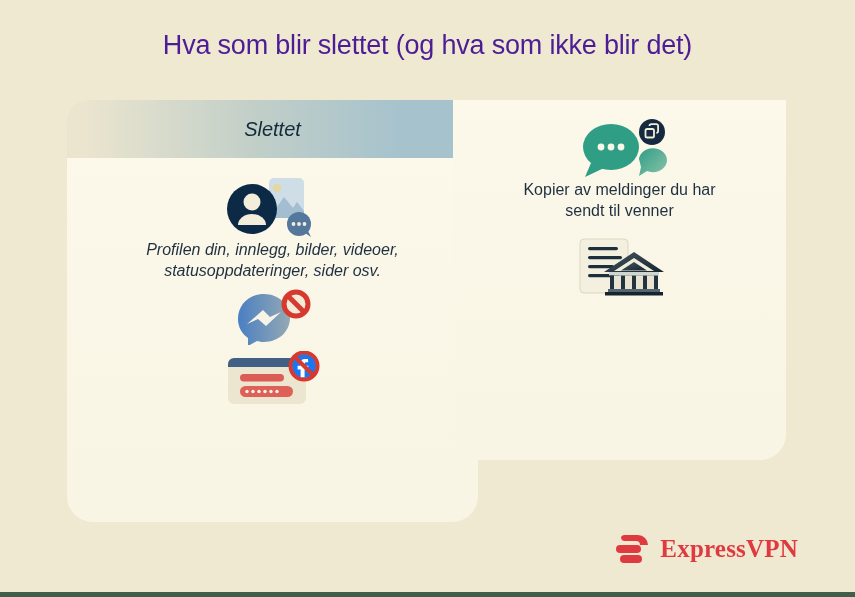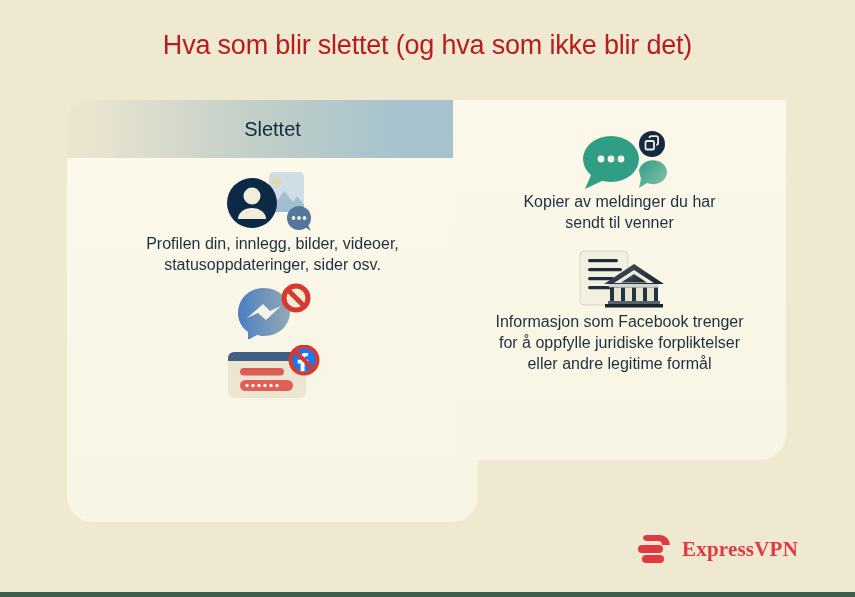--- a/index.html
+++ b/index.html
@@ -7,65 +7,65 @@
     width:855px;height:597px;overflow:hidden;
     background:#f0e9d1;
     font-family:"Liberation Sans","DejaVu Sans",sans-serif;
     position:relative;
   }
   .stage{position:absolute;inset:0;}
   .page-title{
     position:absolute;top:30px;left:0;width:855px;
     text-align:center;
     font-size:27px;font-weight:500;letter-spacing:-0.2px;
-    color:#b91c1c;margin:0;
+    color:#4c1d95;margin:0;
   }
   .card{position:absolute;top:100px;}
-  .card-deleted{left:67px;width:411px;}
+  .card-deleted{left:67px;width:411px;font-style:italic;}
   .card-notdeleted{left:453px;width:333px;}
   .card-header{
     height:58px;display:flex;align-items:center;justify-content:center;
     border-radius:22px 22px 0 0;
     font-size:20px;font-weight:500;color:#122a3a;
   }
   .header-deleted{
     background:linear-gradient(90deg,#ebe5cf 4%,#c2cfc8 45%,#a5c2cd 82%,#a5c2cd 100%);
   }
   .header-notdeleted{
     background:linear-gradient(90deg,#66ae93 0%,#6fb298 14%,#c5d4b6 55%,#efe9d3 96%);
   }
   .card-body{
     background:linear-gradient(180deg,#fcf8ea 0%,#f9f5e4 100%);
     border-radius:0 0 26px 26px;
     display:flex;flex-direction:column;align-items:center;
     box-sizing:border-box;
   }
-  .card-deleted .card-body{height:364px;padding-top:13px;}
-  .card-notdeleted .card-body{height:360px;padding-top:31px;}
+  .card-deleted .card-body{height:364px;padding-top:19px;}
+  .card-notdeleted .card-body{height:360px;padding-top:19px;}
   .item{display:flex;flex-direction:column;align-items:center;}
   .item-text{
     margin:2px 0 0 0;text-align:center;
     font-size:16px;line-height:21px;color:#1e3040;
   }
   .w300{max-width:302px;}
   .w235{max-width:235px;}
   .w310{max-width:312px;}
   .w220{max-width:220px;}
   .w255{max-width:255px;}
   .mt8{margin-top:8px;}
   .mt6{margin-top:6px;}
   .mt16{margin-top:16px;}
   .icon{display:block;line-height:0;}
   .footer-logo{
     position:absolute;top:533px;right:57px;
     display:flex;align-items:center;gap:10px;
   }
   .wordmark{
     font-family:"Liberation Serif","DejaVu Serif",serif;
-    font-weight:700;font-size:21px;color:#e03a41;letter-spacing:0.2px;
+    font-weight:700;font-size:25px;color:#e03a41;letter-spacing:0.2px;
   }
   .bottom-bar{
     position:absolute;left:0;bottom:0;width:855px;height:5px;
     background:#415e4a;
   }
 </style>
 </head>
 <body>
 
 <div class="stage">
@@ -185,21 +185,20 @@
             <rect x="35" y="35" width="50" height="3.5" fill="#cfd6d2"></rect>
             <rect x="36" y="38.5" width="48" height="13.5" fill="#23333f"></rect>
             <rect x="40" y="38.5" width="7" height="13.5" fill="#e8e4d1"></rect>
             <rect x="51" y="38.5" width="7" height="13.5" fill="#e8e4d1"></rect>
             <rect x="62" y="38.5" width="7" height="13.5" fill="#e8e4d1"></rect>
             <rect x="73" y="38.5" width="7" height="13.5" fill="#e8e4d1"></rect>
             <rect x="34" y="52" width="52" height="3" fill="#55656e"></rect>
             <rect x="31" y="55" width="58" height="3.5" fill="#16242f"></rect>
           </svg>
         </span>
-        <p class="item-text w255">Informasjon som Facebook trenger for å oppfylle juridiske forpliktelser eller andre legitime formål</p>
       </div>
 
     </div>
   </section>
 
   <div class="footer-logo">
     <span class="icon">
       <svg width="38" height="32" viewBox="0 0 38 32">
         <path d="M13,2 h13 a10,10 0 0 1 10,10 l-8,0 a4,4 0 0 0 -4,-4 l-11,0 a4,4 0 0 1 -4,-4 a4,4 0 0 1 4,-2 z" fill="#e03a41"></path>
         <rect x="4" y="12" width="25" height="8" rx="4" fill="#e03a41"></rect>

